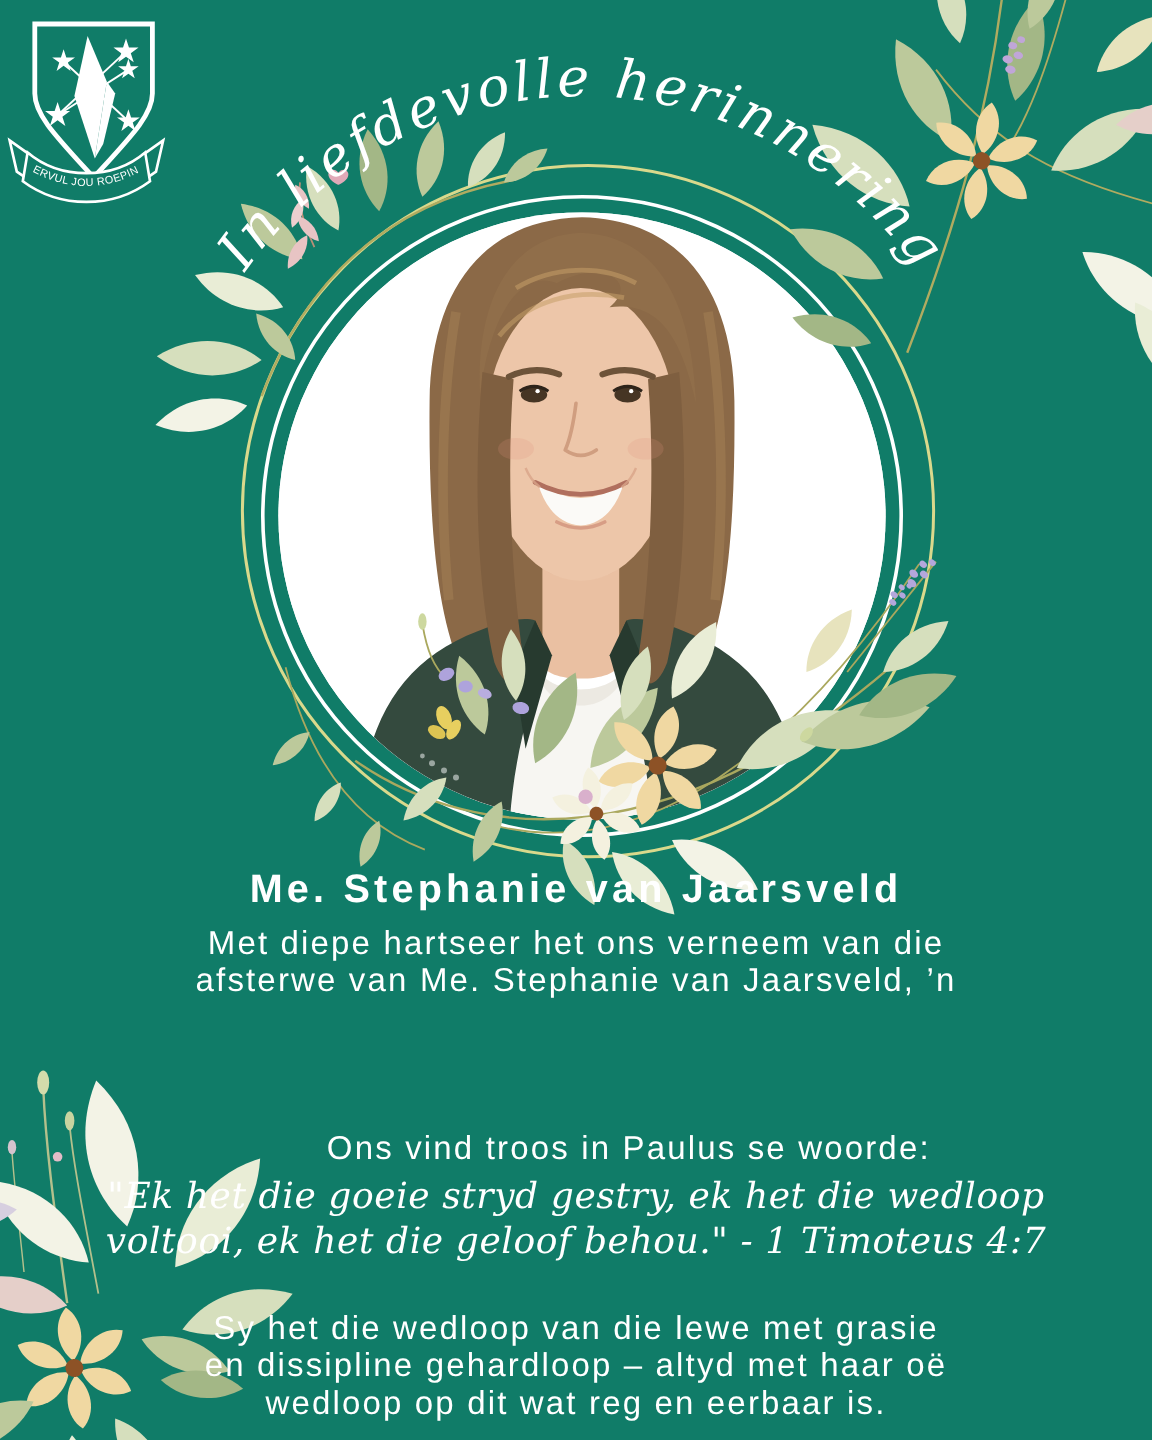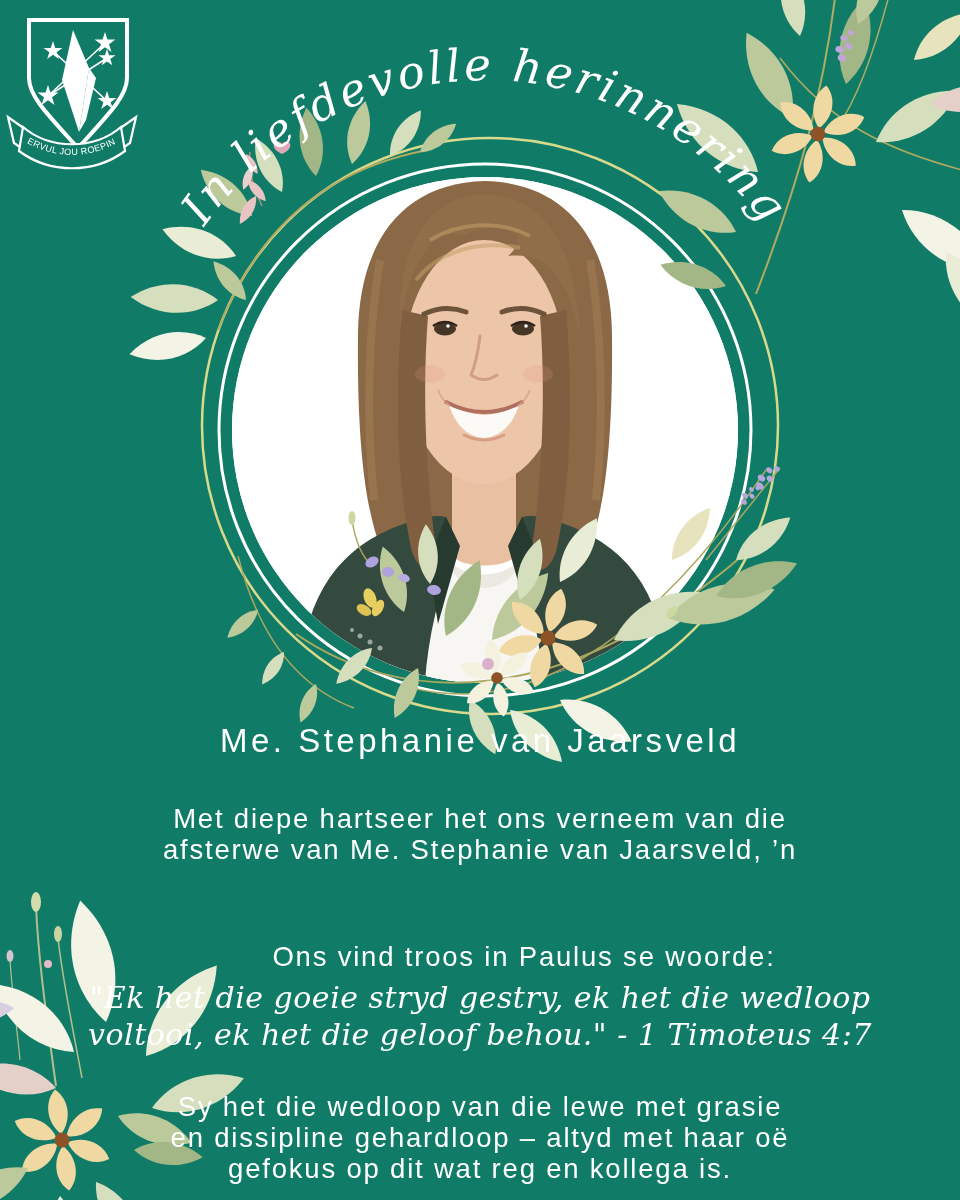--- a/index.html
+++ b/index.html
@@ -21,24 +21,24 @@
     font-family:"DejaVu Serif",serif;font-style:italic;
     font-size:45px;letter-spacing:3px;fill:var(--text-white);
   }
   
   .crest{position:absolute;left:6px;top:10px;width:132px;height:168px;}
   .crest .line{stroke:#ffffff;fill:none;}
   .crest .motto-text{font-family:"Liberation Sans",sans-serif;font-size:9px;letter-spacing:.4px;fill:#ffffff;}
   
   .tblock{position:absolute;left:0;width:960px;text-align:center;color:var(--text-white);}
   .name{
-    top:720px;font-weight:400;font-size:33px;line-height:42px;letter-spacing:3.5px;
+    top:720px;font-weight:700;font-size:33px;line-height:42px;letter-spacing:3.5px;
   }
   .body-line{font-size:27.5px;line-height:31px;letter-spacing:1.8px;}
-  .p1{top:803px;}
+  .p1{top:770px;}
   .intro{top:941px;padding-left:44px;}
   .quote{top:979px;font-family:"DejaVu Serif",serif;font-style:italic;}
   .quote .q-line{font-size:30px;line-height:37px;letter-spacing:.5px;}
   .p2{top:1078px;margin-top:13px;}
   .ring-gold{stroke:var(--ring-gold);}
   .ring-white{stroke:var(--ring-white);}
 </style>
 </head>
 <body>
 
@@ -260,16 +260,16 @@
   <div class="tblock intro body-line">Ons vind troos in Paulus se woorde:</div>
 
   <div class="tblock quote">
     <div class="q-line">"Ek het die goeie stryd gestry, ek het die wedloop</div>
     <div class="q-line">voltooi, ek het die geloof behou." - 1 Timoteus 4:7</div>
   </div>
 
   <div class="tblock p2">
     <div class="body-line">Sy het die wedloop van die lewe met grasie</div>
     <div class="body-line">en dissipline gehardloop – altyd met haar oë</div>
-    <div class="body-line">gefokus op dit wat reg en kollega is.</div>
+    <div class="body-line">wedloop op dit wat reg en eerbaar is.</div>
   </div>
 
 </div>
 
 </body></html>

